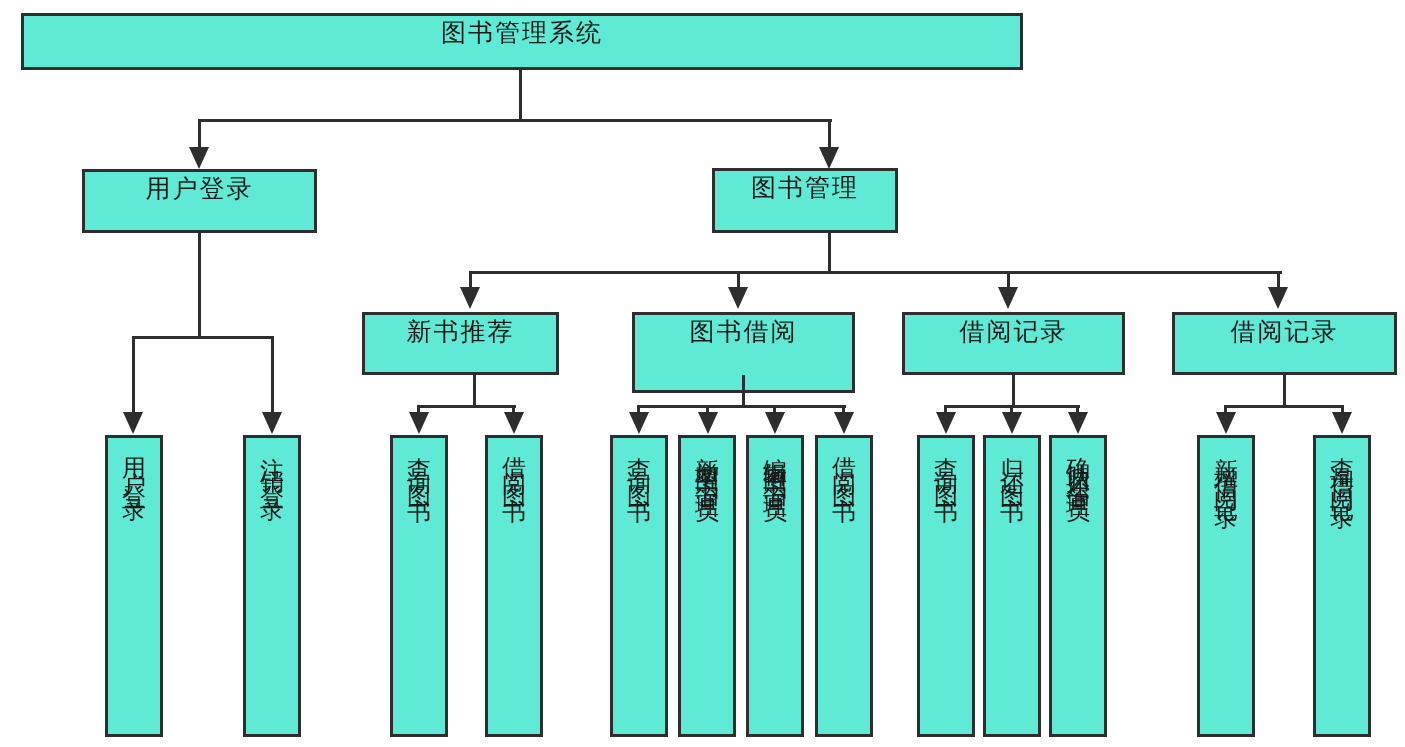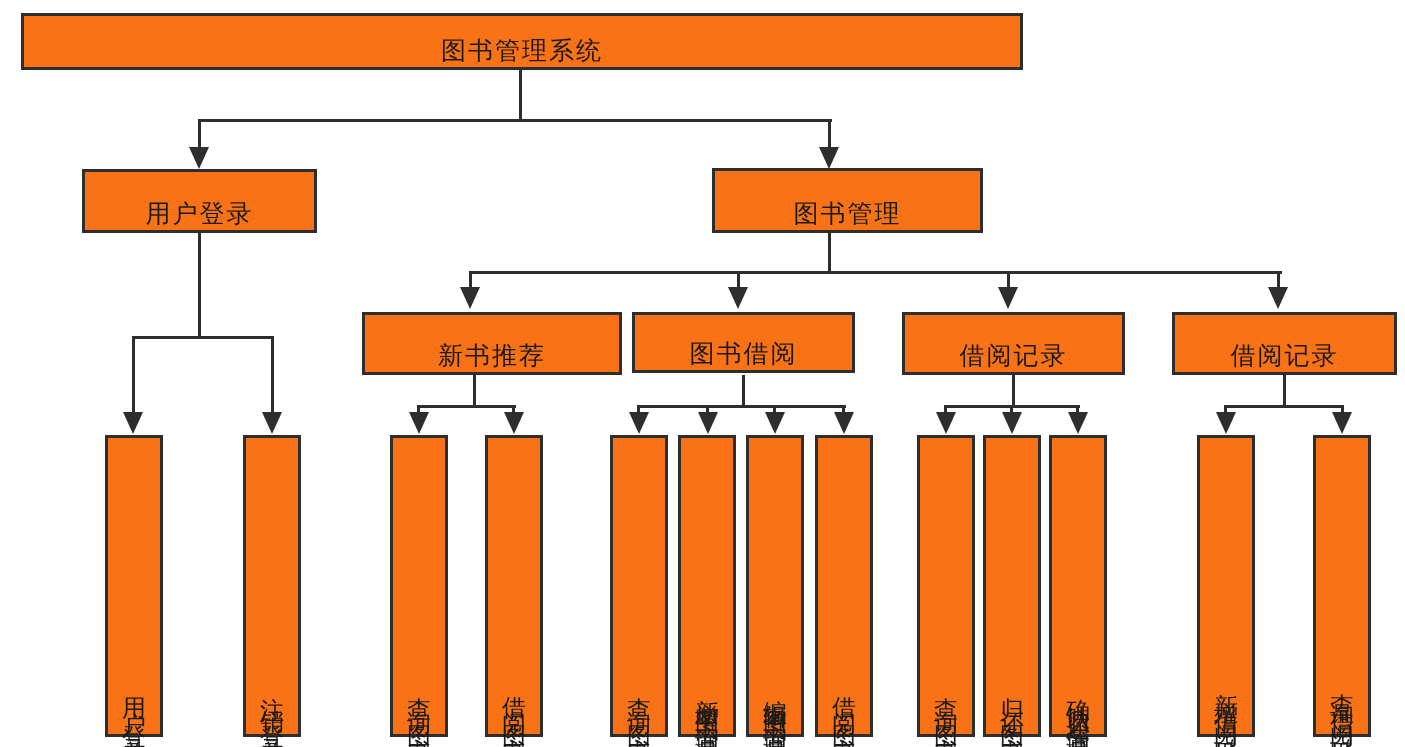--- a/index.html
+++ b/index.html
@@ -2,22 +2,22 @@
 <html><head>
 <meta charset="utf-8">
 <style>
   html,body { margin:0; padding:0; background:#ffffff; }
   .canvas {
     position:relative; width:1405px; height:747px; background:#ffffff;
     font-family:"Liberation Sans", sans-serif; color:#1a1a1a;
     overflow:hidden;
   }
   .box {
-    position:absolute; background:#f97316; border:3px solid #2e2e2e;
-    box-sizing:border-box; display:flex; align-items:flex-end; justify-content:center;
+    position:absolute; background:#5eead4; border:3px solid #2e2e2e;
+    box-sizing:border-box; display:flex; align-items:flex-start; justify-content:center;
   }
   .box-h { font-size:25px; letter-spacing:2px; }
   .box-v { width:58px; top:435px; height:302px; font-size:24px; }
   .vtext { writing-mode:vertical-rl; letter-spacing:14px; line-height:1; }
   .box-v.mid .vtext { letter-spacing:10px; }
   .box-v.long .vtext { letter-spacing:6px; }
   .line { position:absolute; background:#2e2e2e; }
   .arrow {
     position:absolute; width:0; height:0;
     border-left:10px solid transparent; border-right:10px solid transparent;
@@ -40,21 +40,21 @@
   <div class="line" style="left:519px; top:70px; width:3px; height:50px;"></div>
   <div class="line" style="left:198px; top:119px; width:634px; height:3px;"></div>
   <div class="line" style="left:198px; top:119px; width:3px; height:31px;"></div>
   <div class="arrow" style="left:189px; top:147px;"></div>
   <div class="line" style="left:828px; top:119px; width:3px; height:31px;"></div>
   <div class="arrow" style="left:819px; top:147px;"></div>
 
   <div class="box box-h" style="left:82px; top:169px; width:235px; height:64px;">
     <span>用户登录</span>
   </div>
-  <div class="box box-h" style="left:712px; top:168px; width:271px; height:65px;">
+  <div class="box box-h" style="left:712px; top:168px; width:186px; height:65px;">
     <span>图书管理</span>
   </div>
 
   <div class="line" style="left:198px; top:233px; width:3px; height:104px;"></div>
   <div class="line" style="left:132px; top:336px; width:142px; height:3px;"></div>
   <div class="line" style="left:132px; top:336px; width:3px; height:78px;"></div>
   <div class="arrow" style="left:123px; top:412px;"></div>
   <div class="line" style="left:271px; top:336px; width:3px; height:78px;"></div>
   <div class="arrow" style="left:262px; top:412px;"></div>
 
@@ -62,24 +62,24 @@
   <div class="line" style="left:469px; top:271px; width:813px; height:3px;"></div>
   <div class="line" style="left:469px; top:271px; width:3px; height:17px;"></div>
   <div class="arrow" style="left:460px; top:287px;"></div>
   <div class="line" style="left:737px; top:271px; width:3px; height:17px;"></div>
   <div class="arrow" style="left:728px; top:287px;"></div>
   <div class="line" style="left:1007px; top:271px; width:3px; height:17px;"></div>
   <div class="arrow" style="left:998px; top:287px;"></div>
   <div class="line" style="left:1277px; top:271px; width:3px; height:17px;"></div>
   <div class="arrow" style="left:1268px; top:287px;"></div>
 
-  <div class="box box-h" style="left:362px; top:312px; width:260px; height:63px;">
+  <div class="box box-h" style="left:362px; top:312px; width:197px; height:63px;">
     <span>新书推荐</span>
   </div>
-  <div class="box box-h" style="left:632px; top:312px; width:223px; height:61px;">
+  <div class="box box-h" style="left:632px; top:312px; width:223px; height:81px;">
     <span>图书借阅</span>
   </div>
   <div class="box box-h" style="left:902px; top:312px; width:223px; height:63px;">
     <span>借阅记录</span>
   </div>
   <div class="box box-h" style="left:1172px; top:312px; width:225px; height:63px;">
     <span>借阅记录</span>
   </div>
 
   <div class="line" style="left:473px; top:375px; width:3px; height:32px;"></div>

